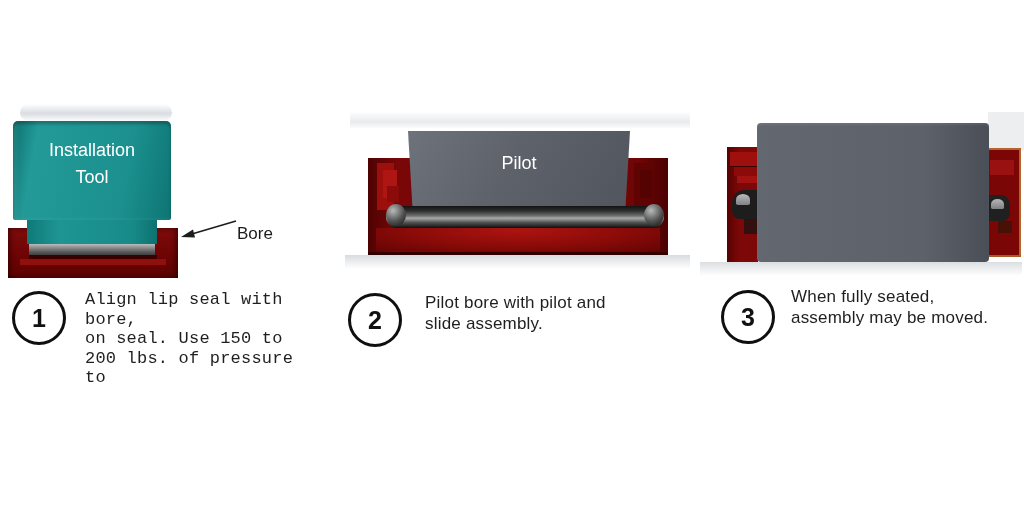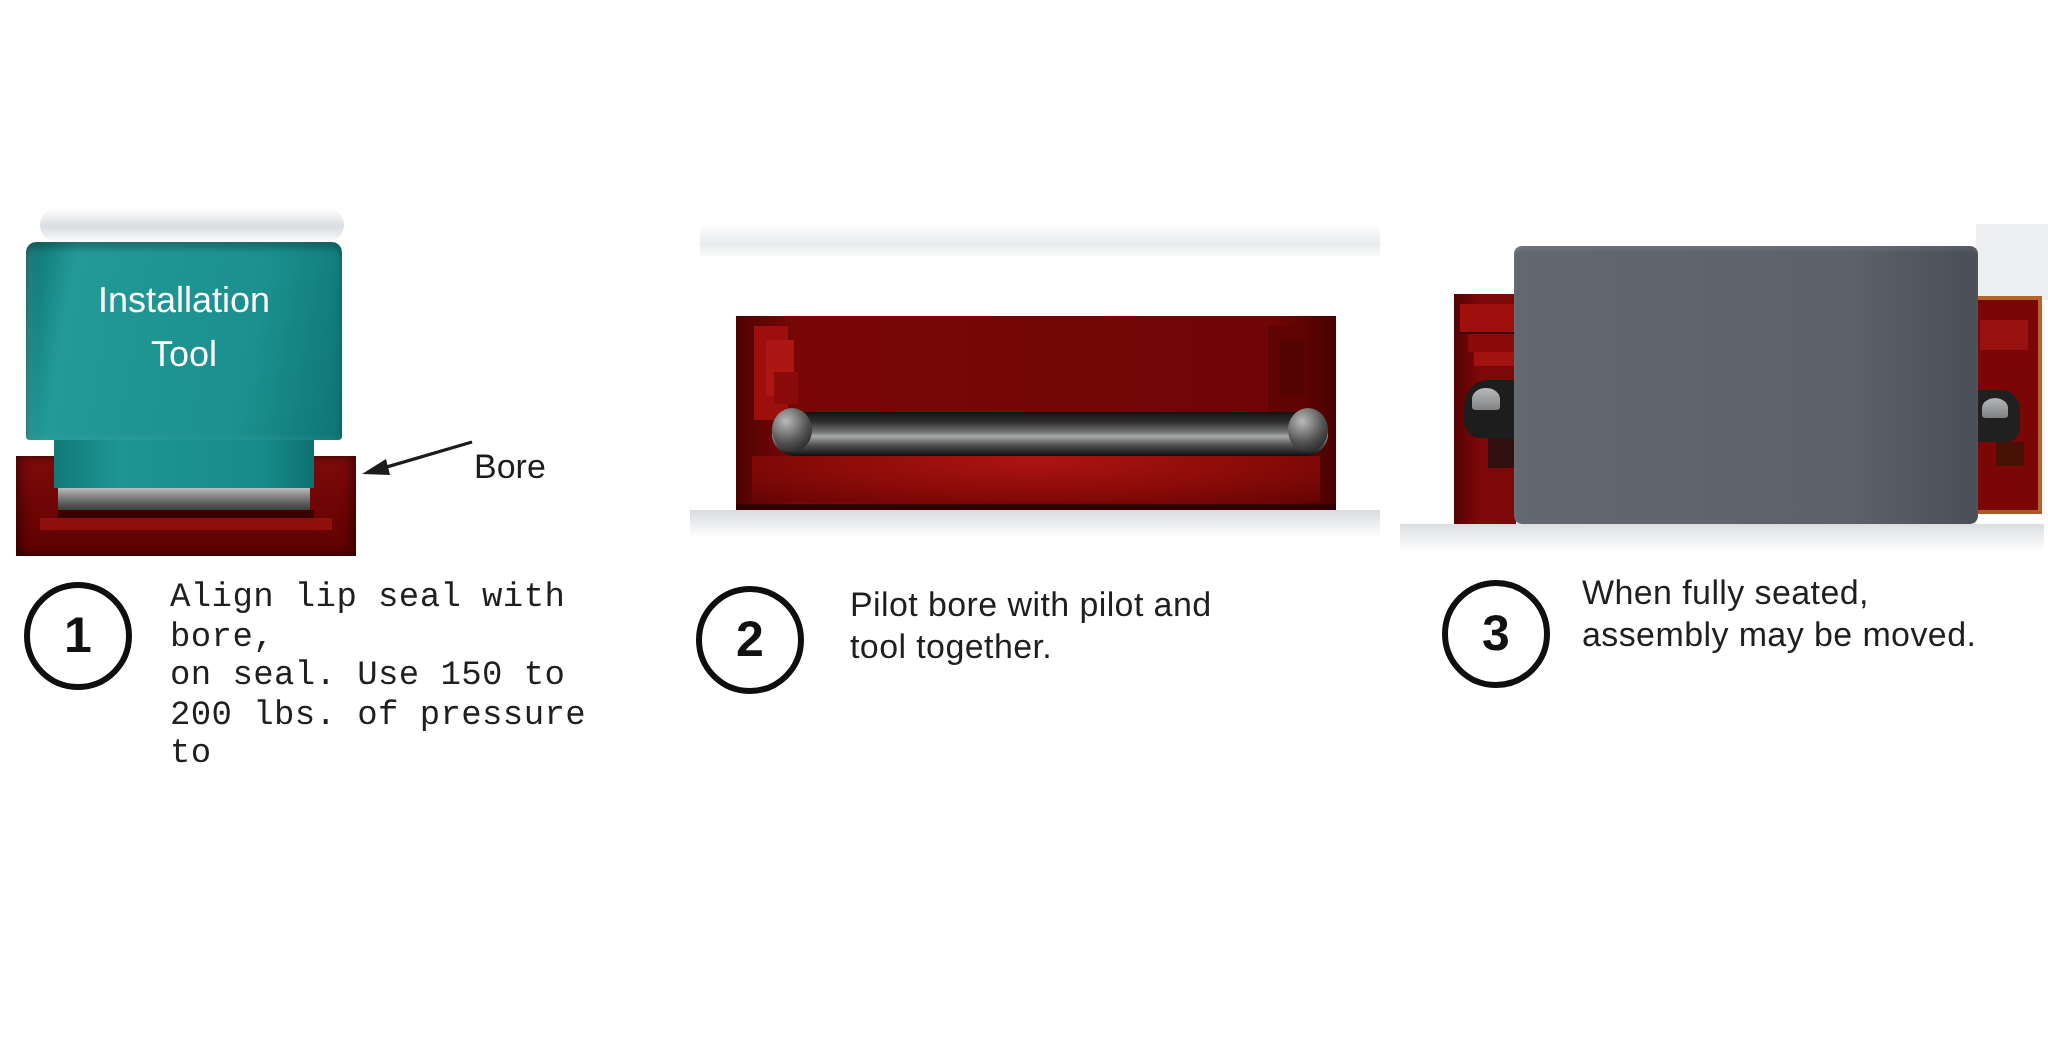--- a/index.html
+++ b/index.html
@@ -105,20 +105,23 @@
   </svg>
 
   <div class="abs f2-topband"></div>
   <div class="abs f2-red"></div>
   <div class="abs f2-lstep1"></div>
   <div class="abs f2-lstep2"></div>
   <div class="abs f2-lstep3"></div>
   <div class="abs f2-rstep1"></div>
   <div class="abs f2-rstep2"></div>
   <div class="abs f2-bottom"></div>
+  <div class="abs f2-pilot">
+    <div class="f2-pilot-label">Pilot</div>
+  </div>
   <div class="abs f2-seal"></div>
   <div class="abs f2-bead f2-bead-l"></div>
   <div class="abs f2-bead f2-bead-r"></div>
   <div class="abs f2-shadow"></div>
 
   <div class="abs f3-toplight"></div>
   <div class="abs f3-lred"></div>
   <div class="abs f3-lband1"></div>
   <div class="abs f3-lband2"></div>
   <div class="abs f3-lband3"></div>
@@ -140,21 +143,21 @@
     <div>Align lip seal with bore,</div>
     <div>on seal. Use 150 to</div>
     <div>200 lbs. of pressure to</div>
   </div>
 
   <div class="abs badge badge-2">
     <span>2</span>
   </div>
   <div class="abs cap cap-2">
     <div>Pilot bore with pilot and</div>
-    <div>tool together.</div>
+    <div>slide assembly.</div>
   </div>
 
   <div class="abs badge badge-3">
     <span>3</span>
   </div>
   <div class="abs cap cap-3">
     <div>When fully seated,</div>
     <div>assembly may be moved.</div>
   </div>
 

